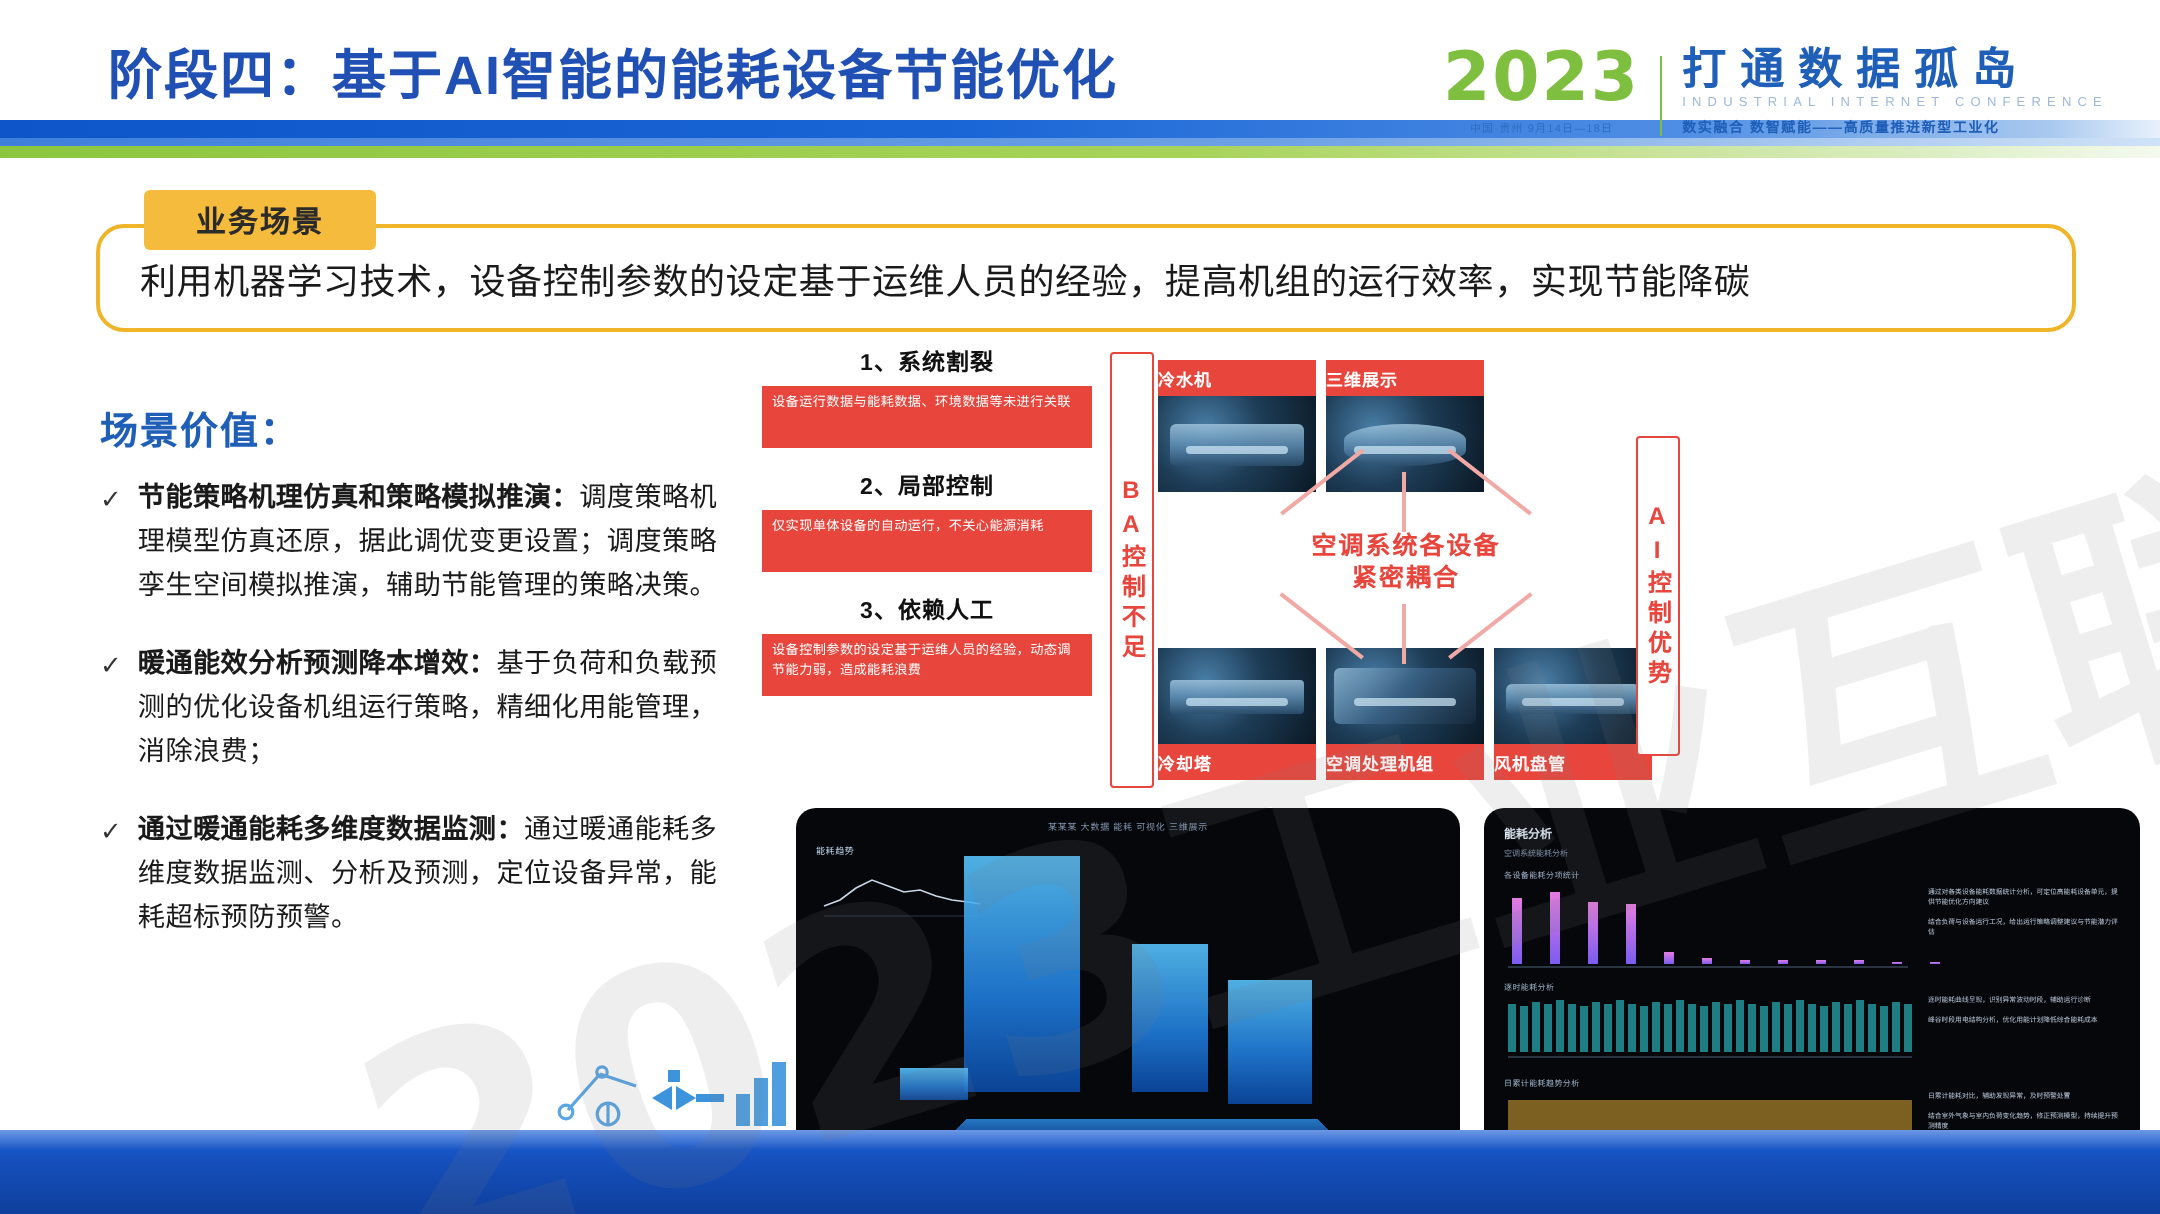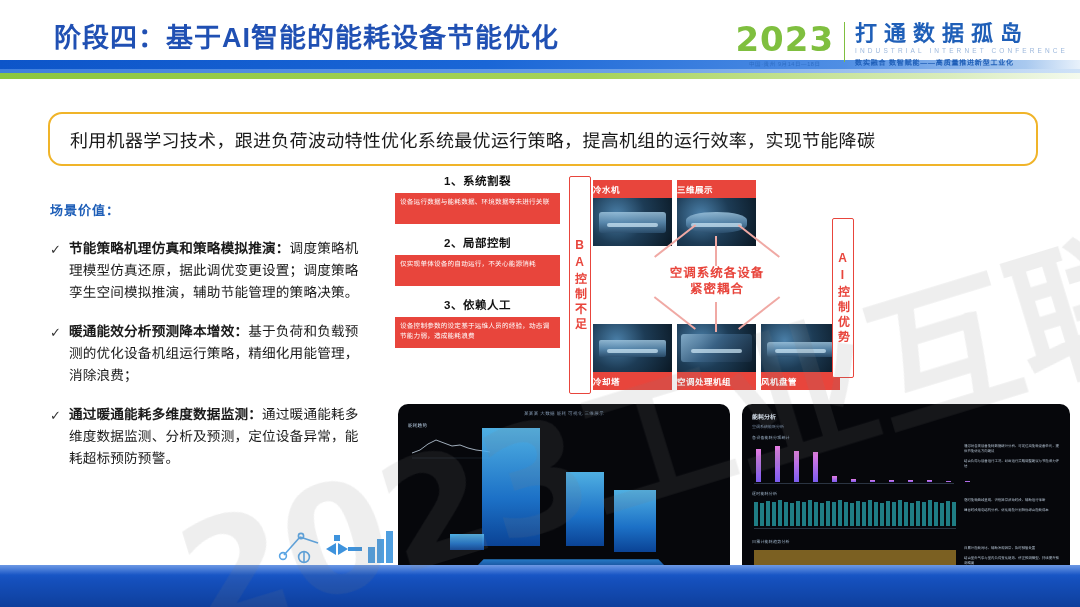--- a/index.html
+++ b/index.html
@@ -23,21 +23,21 @@
   .hdr-rule-green {
     position: absolute; left: 0; top: 73px; width: 1080px; height: 6px;
     background: linear-gradient(90deg,#8cc63f 0%,#a7d358 55%,#d9ecbd 88%,#f4faee 100%);
   }
   .hdr-rule-blue::after {
     content:""; position:absolute; left:0; top:9px; width:100%; height:4px;
     background: linear-gradient(90deg,#3f7fdc 0%,#6ea2e6 60%,#cfe2f7 100%);
   }
 
   
-  .logo-wrap { position: absolute; right: 12px; top: 22px; display: flex; align-items: flex-start; gap: 10px; }
+  .logo-wrap { position: absolute; right: 26px; top: 22px; display: flex; align-items: flex-end; gap: 10px; }
   .logo-left { display:flex; flex-direction:column; align-items:center; }
   .logo-year {
     font-size: 34px; font-weight: 700; letter-spacing: 1px;
     color: #7fbf3f; line-height: 1;
     font-family: "DejaVu Sans", sans-serif;
   }
   .logo-sub-cn { font-size: 5.5px; color: #2f6ec4; letter-spacing: .6px; margin-top: 4px; white-space: nowrap; }
   .logo-div { width: 1px; height: 40px; background: #7fbf3f; }
   .logo-right { display:flex; flex-direction:column; }
   .logo-cn {
@@ -57,38 +57,38 @@
     font-size: 15px; font-weight: 700; color: #2b2b2b; letter-spacing: 1px;
   }
   .scn-text {
     position: absolute; left: 20px; top: 50%; transform: translateY(-50%);
     font-size: 18px; color: #1a1a1a; letter-spacing: .3px; white-space: nowrap;
   }
 
   
   .val-title {
     position: absolute; left: 50px; top: 200px;
-    font-size: 13px; font-weight: 700; color: #1f5fb8; letter-spacing: 1px;
+    font-size: 19px; font-weight: 700; color: #1f5fb8; letter-spacing: 1px;
   }
   .bullets { position: absolute; left: 50px; top: 238px; width: 320px; }
   .bullet { display: flex; gap: 8px; margin-bottom: 17px; }
   .bullet-check { flex: 0 0 auto; font-size: 13px; color: #333; line-height: 1.5; padding-top: 2px; }
   .bullet-body { font-size: 13.6px; line-height: 1.62; color: #1a1a1a; letter-spacing: .2px; }
   .bullet-body b { font-weight: 700; }
 
   
   .watermark {
     position: absolute; left: 150px; top: 250px;
     font-size: 150px; font-weight: 700; color: rgba(120,120,120,0.13);
     transform: rotate(-17deg); white-space: nowrap; pointer-events: none; z-index: 40;
     font-family: "DejaVu Sans", sans-serif;
   }
 
   
-  .diagram { position: absolute; left: 395px; top: 172px; width: 685px; height: 225px; }
+  .diagram { position: absolute; left: 381px; top: 172px; width: 685px; height: 225px; }
 
   .col-head {
     font-size: 11.5px; font-weight: 700; color: #111; text-align: center; letter-spacing: .5px;
   }
   .red-box {
     background: #e8453c; color: #fff; font-size: 6.6px; line-height: 1.45;
     padding: 4px 5px; letter-spacing: .2px;
   }
   .vbar {
     position: absolute; width: 22px; border: 1.3px solid #e8453c; border-radius: 2px;
@@ -213,21 +213,22 @@
     </div>
     <div class="logo-div"></div>
     <div class="logo-right">
       <div class="logo-cn">打通数据孤岛</div>
       <div class="logo-en">INDUSTRIAL INTERNET CONFERENCE</div>
       <div class="logo-tag">数实融合  数智赋能——高质量推进新型工业化</div>
     </div>
   </div>
 
   <div class="scn-box">
-    <div class="scn-text">利用机器学习技术，跟进负荷波动特性优化系统最优运行策略，提高机组的运行效率，实现节能降碳</div>
+    <div class="scn-tab">业务场景</div>
+    <div class="scn-text">利用机器学习技术，设备控制参数的设定基于运维人员的经验，提高机组的运行效率，实现节能降碳</div>
   </div>
 
   <div class="val-title">场景价值：</div>
   <div class="bullets">
     <div class="bullet">
       <div class="bullet-check">✓</div>
       <div class="bullet-body">
         <b>节能策略机理仿真和策略模拟推演：</b><span>调度策略机理模型仿真还原，据此调优变更设置；调度策略孪生空间模拟推演，辅助节能管理的策略决策。</span>
       </div>
     </div>

